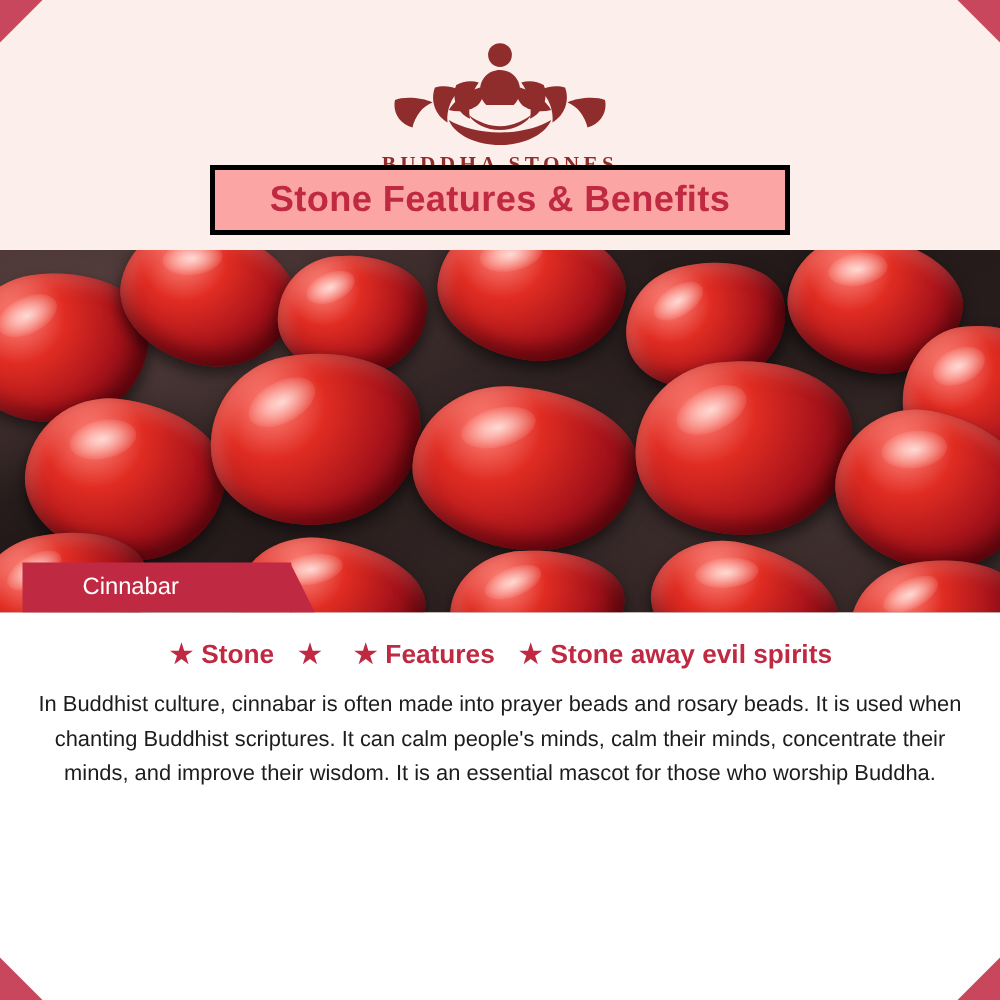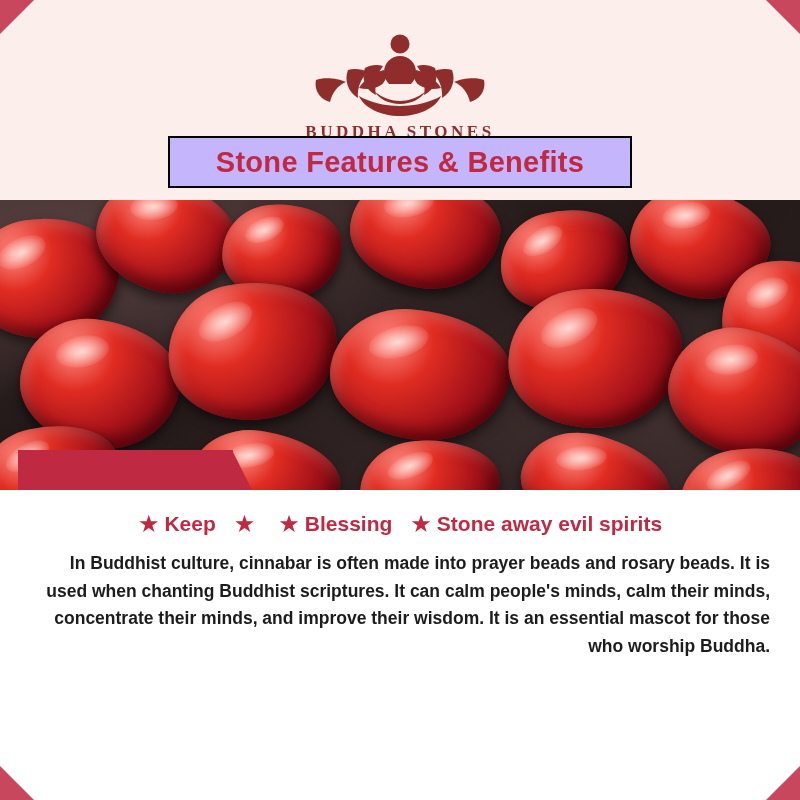--- a/index.html
+++ b/index.html
@@ -77,22 +77,22 @@
     font-weight: bold;
     color: #8f2c2c;
     font-family: "Liberation Serif", serif;
   }
 
   .title-bar {
     position: absolute;
     left: 168px;
     right: 168px;
     bottom: 12px;
-    background: #c4b5fd;
-    border: 2px solid #000000;
+    background: #fca5a5;
+    border: 4px solid #000000;
     height: 48px;
     display: flex;
     align-items: center;
     justify-content: center;
   }
   .title-bar-text {
     font-size: 29px;
     font-weight: bold;
     color: #c02942;
     font-family: "Liberation Sans", sans-serif;
@@ -196,23 +196,22 @@
     color: #c02942;
     font-size: 21px;
     font-weight: bold;
     font-family: "Liberation Sans", sans-serif;
   }
 
   .description {
     font-size: 17.5px;
     line-height: 1.58;
     color: #1c1c1c;
-    text-align: right;
-    font-family: "Liberation Sans", sans-serif;
-    font-weight: bold;
+    text-align: center;
+    font-family: "Liberation Sans", sans-serif;
   }
 </style>
 </head>
 <body>
 
 <div class="page">
 
   <div class="corner corner-tl"></div>
   <div class="corner corner-tr"></div>
   <div class="corner corner-bl"></div>
@@ -270,37 +269,38 @@
       <div class="stone" style="left:668px; top:130px; width:155px; height:125px; transform:rotate(11deg);"></div>
 
       <div class="stone" style="left:-20px; top:226px; width:140px; height:100px; transform:rotate(-12deg);"></div>
       <div class="stone" style="left:190px; top:232px; width:150px; height:100px; transform:rotate(8deg);"></div>
       <div class="stone" style="left:360px; top:240px; width:140px; height:96px; transform:rotate(-4deg);"></div>
       <div class="stone" style="left:520px; top:236px; width:150px; height:100px; transform:rotate(13deg);"></div>
       <div class="stone" style="left:680px; top:248px; width:140px; height:96px; transform:rotate(-9deg);"></div>
     </div>
 
     <div class="stone-label">
+      <span class="stone-label-text">Cinnabar</span>
       <span class="stone-label-skew"></span>
     </div>
   </div>
 
   <div class="content">
 
     <div class="benefits">
       <span class="benefit">
         <span class="star">★</span>
-        <span class="benefit-label">Keep</span>
+        <span class="benefit-label">Stone</span>
       </span>
       <span class="benefit">
         <span class="star">★</span>
       </span>
       <span class="benefit">
         <span class="star">★</span>
-        <span class="benefit-label">Blessing</span>
+        <span class="benefit-label">Features</span>
       </span>
       <span class="benefit">
         <span class="star">★</span>
         <span class="benefit-label">Stone away evil spirits</span>
       </span>
     </div>
 
     <div class="description">In Buddhist culture, cinnabar is often made into prayer beads and rosary beads. It is used when chanting Buddhist scriptures. It can calm people's minds, calm their minds, concentrate their minds, and improve their wisdom. It is an essential mascot for those who worship Buddha.</div>
   </div>
 

